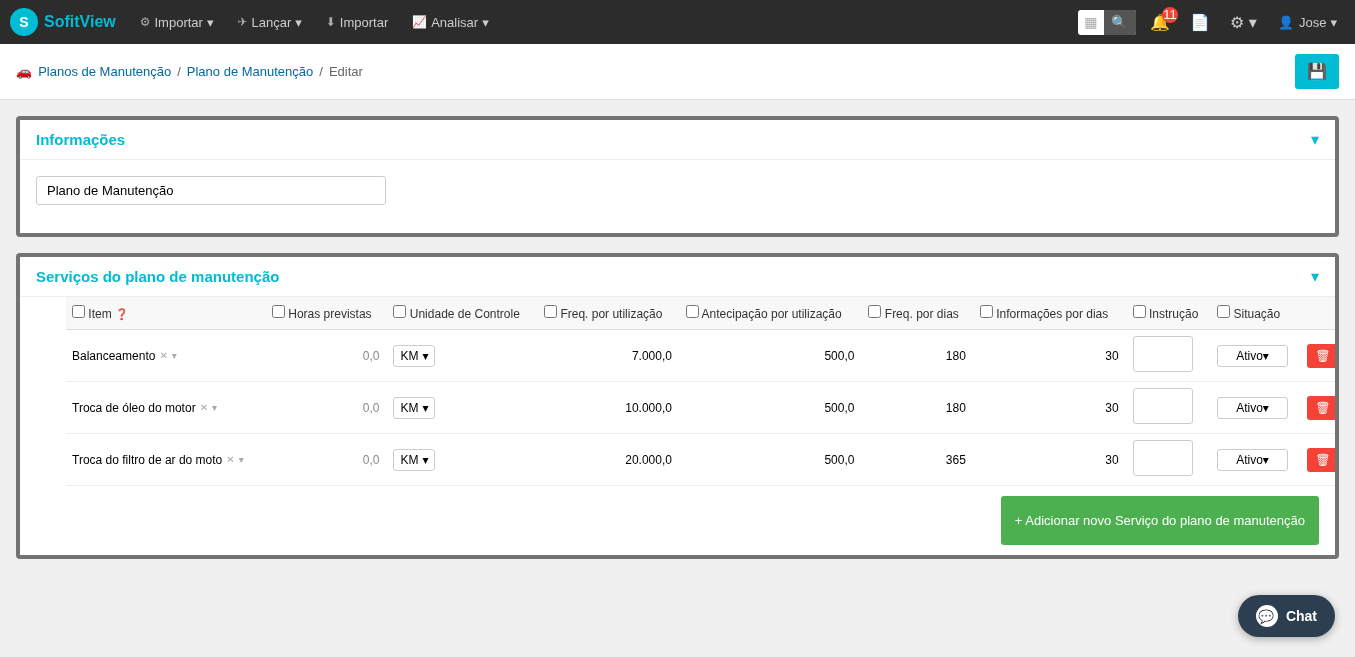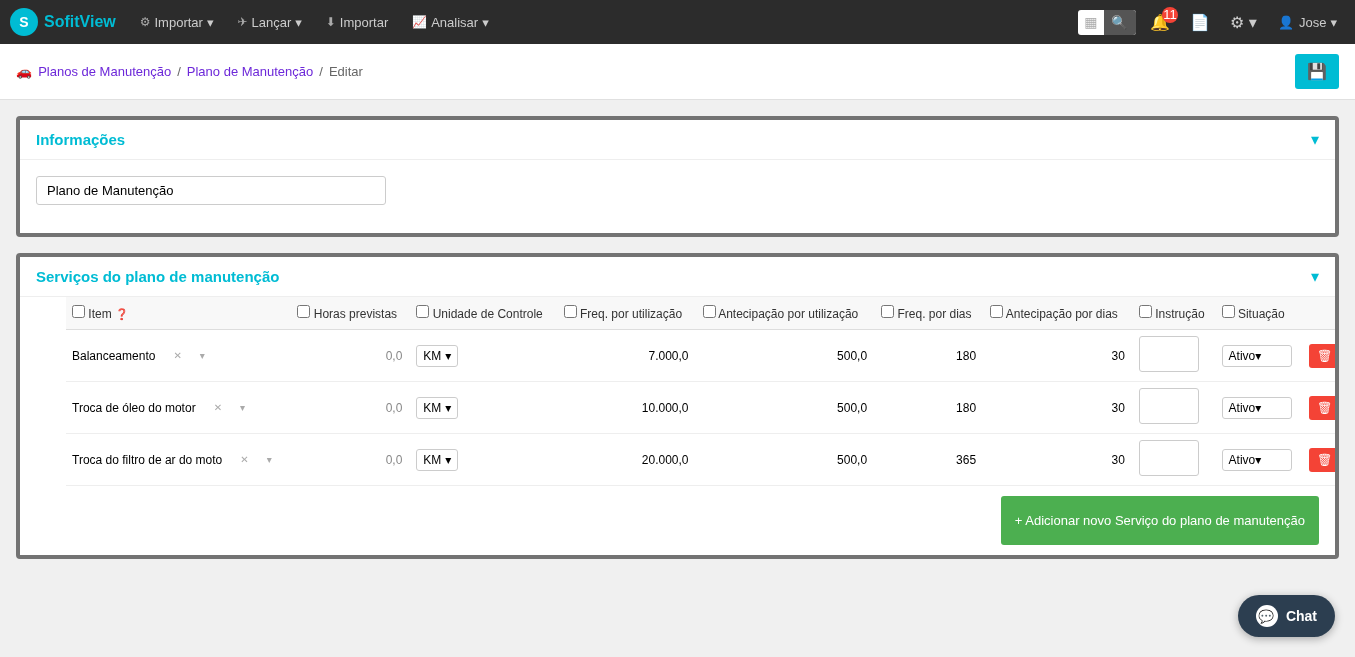--- a/index.html
+++ b/index.html
@@ -90,21 +90,21 @@
     .breadcrumb-bar {
       background: #fff;
       padding: 10px 16px;
       display: flex;
       align-items: center;
       gap: 6px;
       border-bottom: 1px solid #e0e0e0;
       justify-content: space-between;
     }
     .breadcrumb-left { display: flex; align-items: center; gap: 6px; }
-    .breadcrumb-link { color: #6d28d9; cursor: pointer; text-decoration: none; font-size: 13px; }
+    .breadcrumb-link { color: #0369a1; cursor: pointer; text-decoration: none; font-size: 13px; }
     .breadcrumb-sep { color: #666; font-size: 13px; }
     .breadcrumb-current { color: #666; font-size: 13px; }
     .save-btn {
       background: #00bcd4;
       color: white;
       border: none;
       padding: 8px 12px;
       border-radius: 3px;
       cursor: pointer;
       font-size: 16px;
@@ -169,35 +169,35 @@
       color: #333;
       white-space: nowrap;
     }
     td {
       border-bottom: 1px solid #eee;
       padding: 6px 6px;
       font-size: 12px;
       vertical-align: middle;
     }
     td.num { color: #888; text-align: right; padding-right: 8px; }
-    .item-cell { display: flex; align-items: center; gap: 18px; }
+    .item-cell { display: flex; align-items: center; gap: 4px; }
     .item-ctrl { color: #aaa; cursor: pointer; font-size: 10px; }
     .unit-cell { display: flex; align-items: center; gap: 2px; }
     .unit-select-fake {
       border: 1px solid #ccc;
       border-radius: 3px;
       padding: 3px 6px;
       font-size: 12px;
       display: inline-flex; align-items: center; gap: 4px;
       cursor: pointer;
     }
     .status-select-fake {
       border: 1px solid #ccc;
       border-radius: 3px;
-      padding: 3px 6px;
+      padding: 3px 18px;
       font-size: 12px;
       display: inline-flex; align-items: center; gap: 0;
       cursor: pointer;
       min-width: 70px;
     }
     .instruction-box {
       border: 1px solid #ccc;
       border-radius: 3px;
       width: 60px;
       height: 36px;
@@ -374,21 +374,21 @@
             <th>
               <input type="checkbox" style="">
               <span>Antecipação por utilização</span>
             </th>
             <th>
               <input type="checkbox" style="">
               <span>Freq. por dias</span>
             </th>
             <th>
               <input type="checkbox" style="">
-              <span>Antecipação por dias</span>
+              <span>Informações por dias</span>
             </th>
             <th>
               <input type="checkbox" style="">
               <span>Instrução</span>
             </th>
             <th>
               <input type="checkbox" style="">
               <span>Situação</span>
             </th>
             <th></th>

